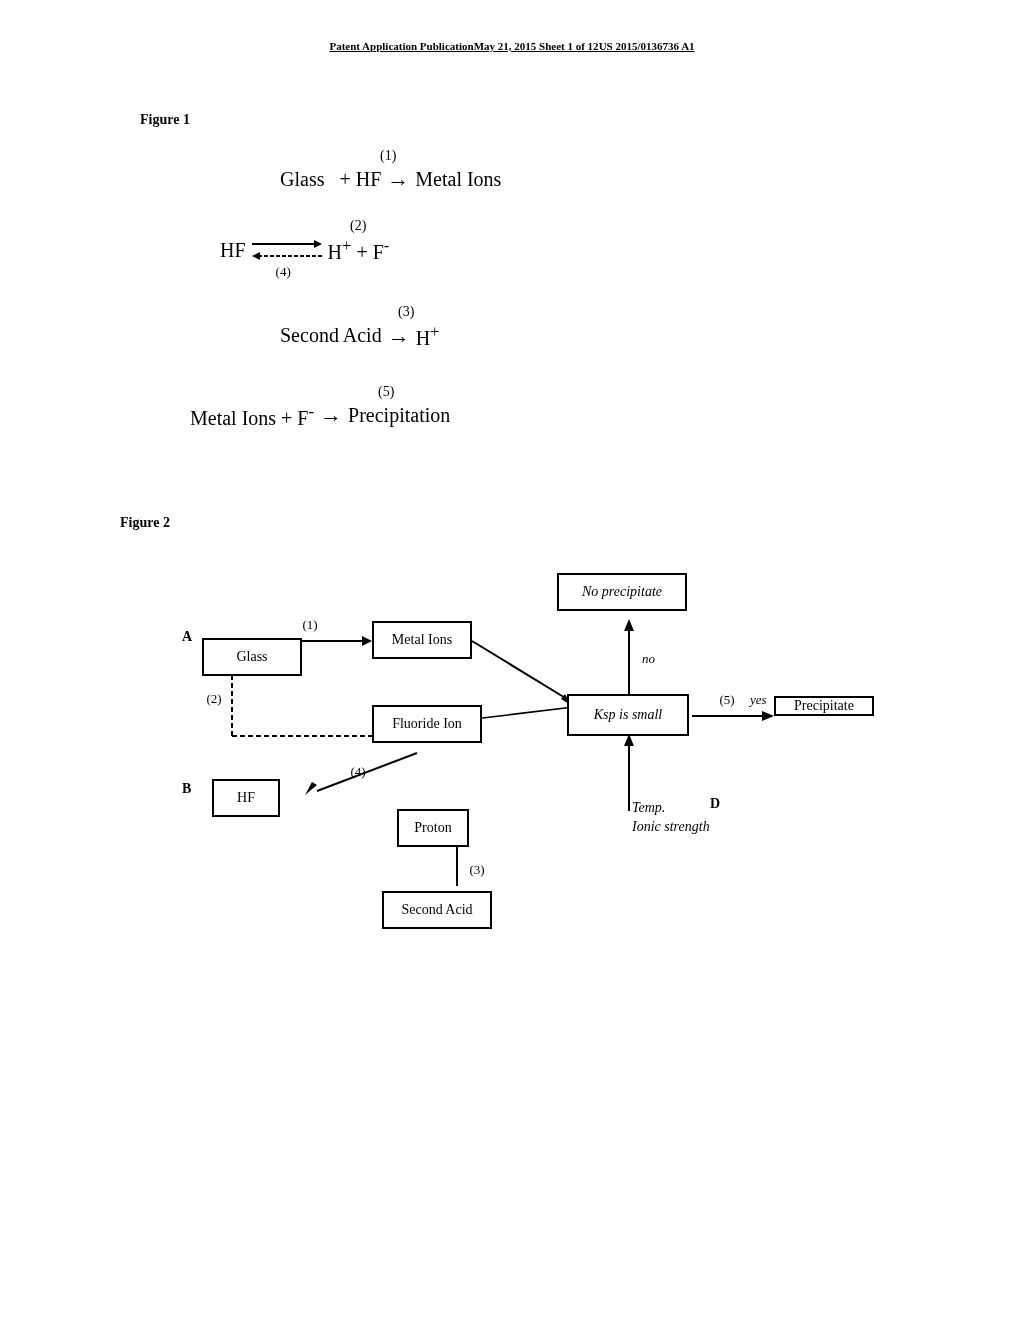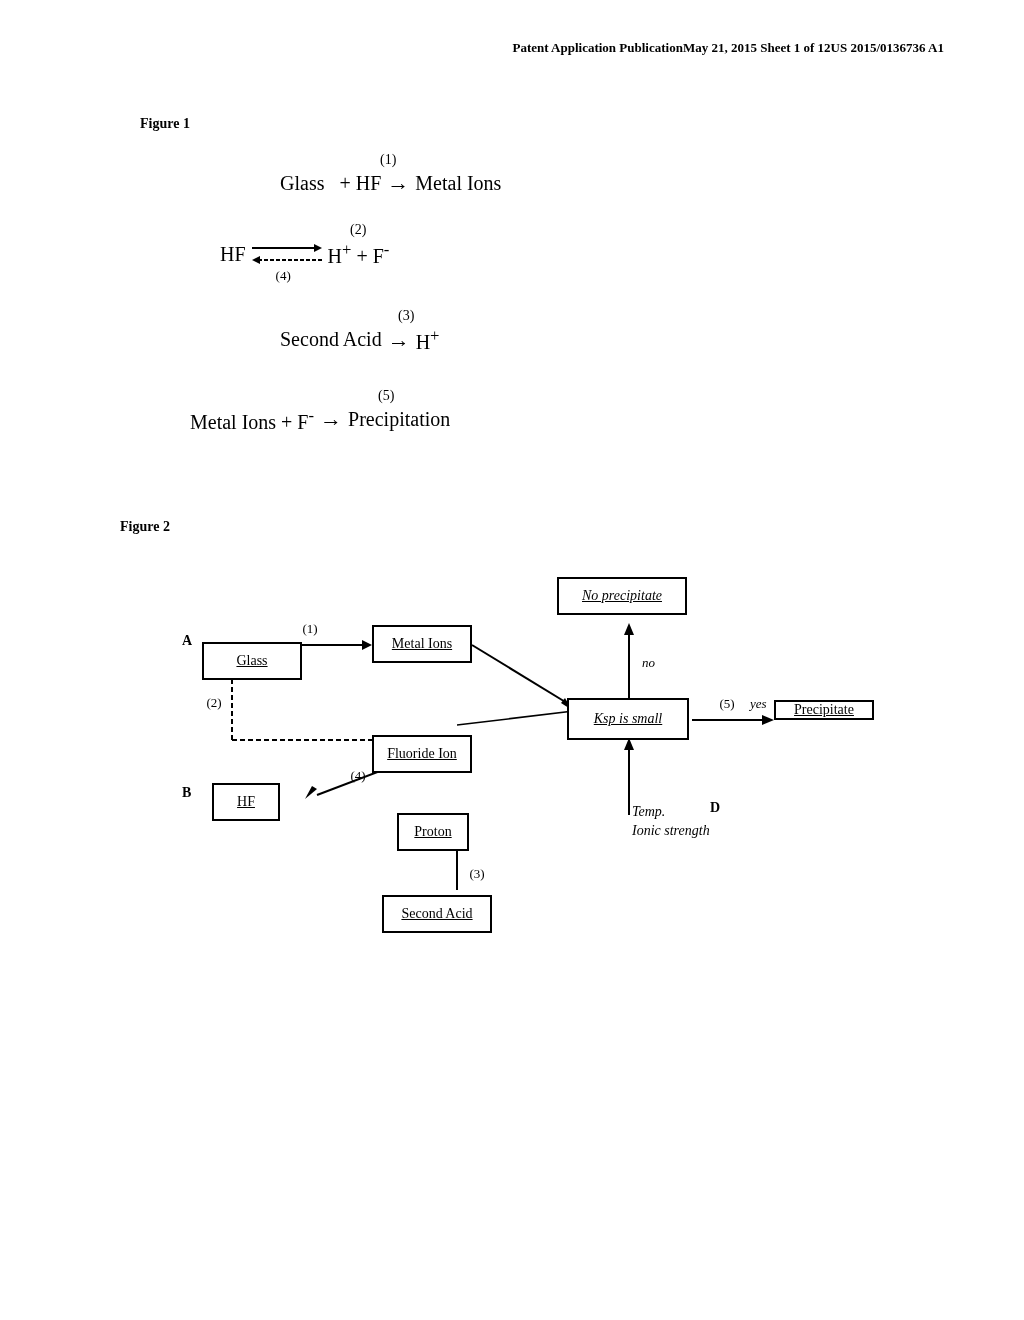--- a/index.html
+++ b/index.html
@@ -15,25 +15,26 @@
     .page {
       width: 1024px;
       min-height: 1320px;
       background: #fff;
       padding: 40px 80px;
       position: relative;
     }
 
     .header {
       display: flex;
-      justify-content: flex-end;
+      justify-content: center;
       align-items: center;
       margin-bottom: 60px;
-      font-size: 13px;
+      font-size: 11px;
       font-weight: bold;
+      text-decoration: underline;
     }
 
     .figure-label {
       font-weight: bold;
       font-size: 14px;
       margin-bottom: 20px;
     }
 
     
     .figure1-container {
@@ -55,21 +56,20 @@
     }
 
     .box {
       position: absolute;
       border: 2px solid #000;
       display: flex;
       align-items: center;
       justify-content: center;
       font-size: 14px;
       background: #fff;
-      text-decoration: underline;
     }
 
     .box-italic {
       font-style: italic;
     }
 
     .diagram-label {
       position: absolute;
       font-size: 14px;
       font-weight: bold;
@@ -237,21 +237,21 @@
       <div class="diagram-label" style="left:548px; top:245px;">D</div>
 
       <div class="box" style="left:40px; top:70px; width:100px; height:38px;margin-top:17px;">
         <span>Glass</span>
       </div>
 
       <div class="box" style="left:210px; top:70px; width:100px; height:38px;">
         <span>Metal Ions</span>
       </div>
 
-      <div class="box" style="left:210px; top:180px; width:100px; height:38px;">
+      <div class="box" style="left:210px; top:154px; width:110px; height:38px;">
         <span>Fluoride Ion</span>
       </div>
 
       <div class="box" style="left:50px; top:228px; width:68px; height:38px;">
         <span>HF</span>
       </div>
 
       <div class="box" style="left:235px; top:258px; width:72px; height:38px;">
         <span>Proton</span>
       </div>

